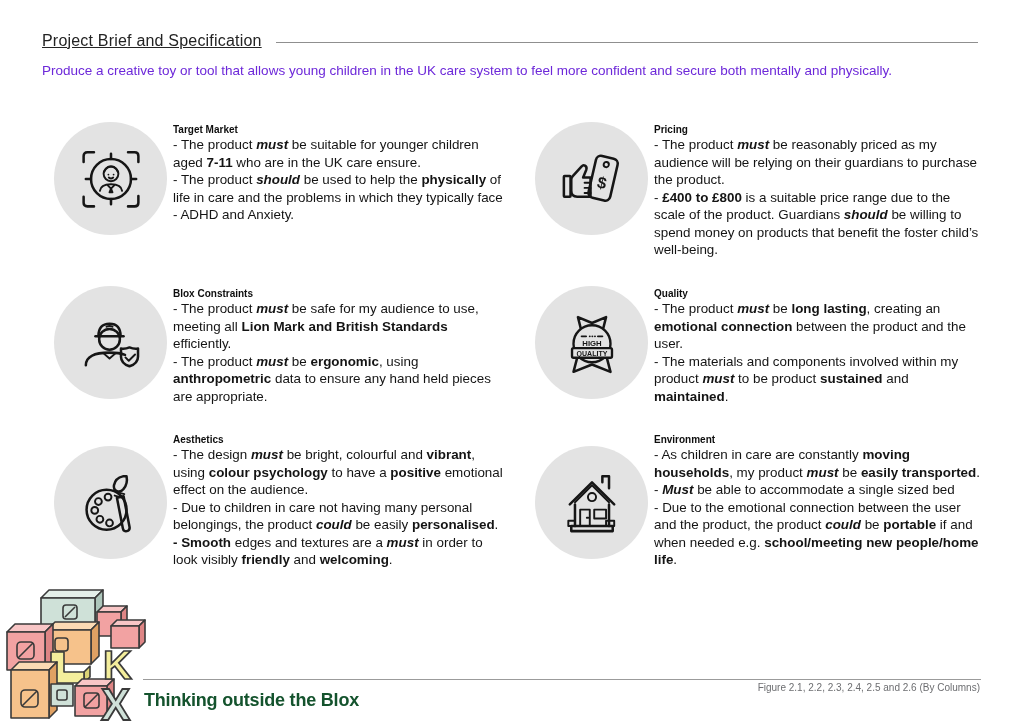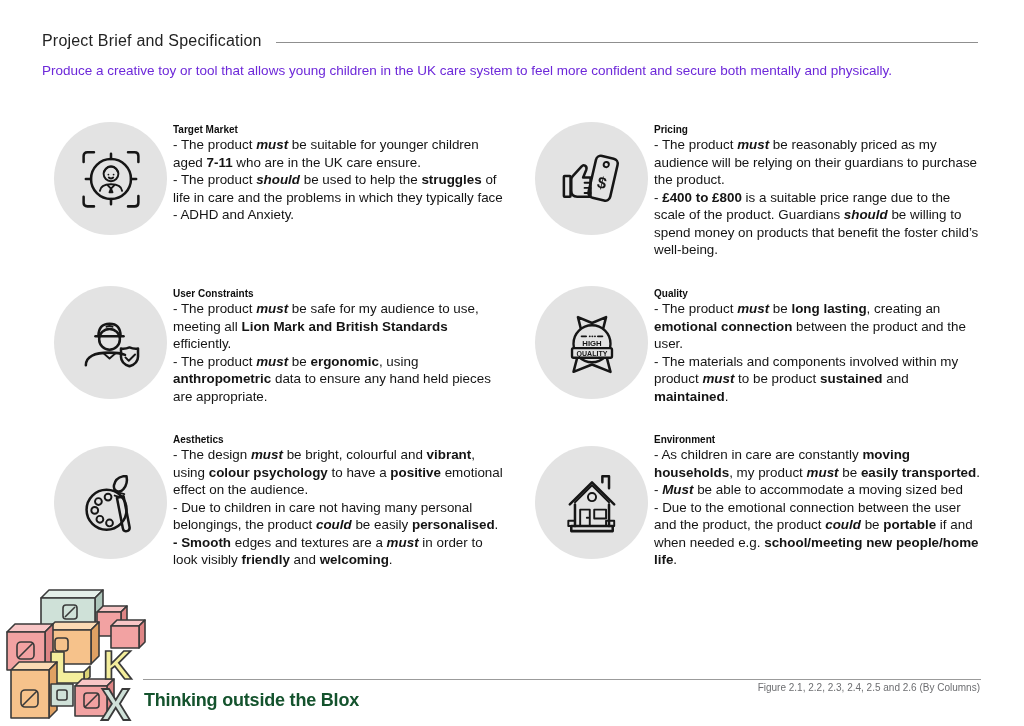--- a/index.html
+++ b/index.html
@@ -1,21 +1,21 @@
 <!DOCTYPE html>
 <html><head>
 <meta charset="utf-8">
 <style>
   html,body{margin:0;padding:0;background:#fff;}
   body{width:1024px;height:726px;position:relative;font-family:"Liberation Sans",sans-serif;color:#141414;}
   .page{position:absolute;inset:0;background:#fff;overflow:hidden;}
 
   
   .hdr{position:absolute;left:42px;top:32px;right:46px;display:flex;align-items:center;gap:14px;}
-  .hdr h1{font-size:16px;font-weight:400;color:#232323;margin:0;letter-spacing:.2px;white-space:nowrap;}
+  .hdr h1{font-size:16px;font-weight:400;color:#232323;margin:0;letter-spacing:.2px;white-space:nowrap;text-decoration:underline;}
   .title-rule{flex:1;height:1px;background:#8f8f8f;margin-top:2px;}
   .brief{position:absolute;left:42px;top:63px;right:30px;font-size:13.5px;color:#6d28d9;margin:0;}
 
   
   .grid{position:absolute;left:42px;top:122px;width:942px;display:flex;gap:20px;}
   .col{width:461px;display:flex;flex-direction:column;}
   .section{display:flex;align-items:flex-start;}
   .col .section:nth-child(1){min-height:164px;}
   .col .section:nth-child(2){min-height:146px;}
   .icon-wrap{width:131px;flex:none;padding-left:12px;box-sizing:border-box;}
@@ -75,42 +75,42 @@
     <path class="ln2" d="M35 66 q1-9 15-9 q14 0 15 9"></path>
     <path class="ln2" d="M45 58 l5 5 l5-5"></path>
     <path class="ln2" d="M50 63 l-2 5 h4 z"></path>
   </svg>
 </div>
     </div>
     <div class="section-body">
       <h3 class="section-title">Target Market</h3>
       <div class="paragraphs">
               <p><span>- The product </span><span class="bi">must</span><span> be suitable for younger children aged </span><span class="b">7-11</span><span> who are in the UK care ensure.</span></p>
-              <p><span>- The product </span><span class="bi">should</span><span> be used to help the </span><span class="b">struggles</span><span> of life in care and the problems in which they typically face - ADHD and Anxiety.</span></p>
+              <p><span>- The product </span><span class="bi">should</span><span> be used to help the </span><span class="b">physically</span><span> of life in care and the problems in which they typically face - ADHD and Anxiety.</span></p>
             </div>
     </div>
   </div>
 
   <div class="section">
     <div class="icon-wrap">
       <div class="icon-circle">
   <svg class="ic" viewBox="0 0 100 100">
     <circle class="ln" cx="48" cy="45" r="14"></circle>
     <path class="ln" d="M33 41 q0-17 15-17 q15 0 15 17"></path>
     <path class="ln" d="M29 41 h38"></path>
     <path class="ln2" d="M44 28 q4-2 8 0"></path>
     <path class="ln" d="M16 80 q0-17 32-17 q13 0 21 3"></path>
     <path class="ln2" d="M40 64 l8 7 l8-7"></path>
     <path class="ln" d="M75 56 q6 2.5 11.5 1.5 v11 q0 9-11.5 13 q-11.5-4-11.5-13 v-11 q5.5 1 11.5-1.5 z"></path>
     <path class="ln2" d="M69.5 69.5 l4.5 4.5 l8.5-8.5"></path>
   </svg>
 </div>
     </div>
     <div class="section-body">
-      <h3 class="section-title">User Constraints</h3>
+      <h3 class="section-title">Blox Constraints</h3>
       <div class="paragraphs">
               <p><span>- The product </span><span class="bi">must</span><span> be safe for my audience to use, meeting all </span><span class="b">Lion Mark and British Standards</span><span> efficiently.</span></p>
               <p><span>- The product </span><span class="bi">must</span><span> be </span><span class="b">ergonomic</span><span>, using </span><span class="b">anthropometric</span><span> data to ensure any hand held pieces are appropriate.</span></p>
             </div>
     </div>
   </div>
 
   <div class="section">
     <div class="icon-wrap">
       <div class="icon-circle">
@@ -203,21 +203,21 @@
     <rect class="ln" x="22" y="81" width="56" height="7"></rect>
     <rect class="ln2" x="18" y="74" width="9" height="7"></rect>
     <rect class="ln2" x="69" y="74" width="11" height="7"></rect>
   </svg>
 </div>
     </div>
     <div class="section-body">
       <h3 class="section-title">Environment</h3>
       <div class="paragraphs">
               <p><span>- As children in care are constantly </span><span class="b">moving households</span><span>, my product </span><span class="bi">must</span><span> be </span><span class="b">easily transported</span><span>.</span></p>
-              <p><span>- </span><span class="bi">Must</span><span> be able to accommodate a moving sized bed</span></p>
+              <p><span>- </span><span class="bi">Must</span><span> be able to accommodate a single sized bed</span></p>
               <p><span>- Due to the emotional connection between the user and the product, the product </span><span class="bi">could</span><span> be </span><span class="b">portable</span><span> if and when needed e.g. </span><span class="b">school/meeting new people/home life</span><span>.</span></p>
             </div>
     </div>
   </div>
 </div>
     </div>
 
   <svg class="logo" viewBox="0 0 142 140">
 
     <path class="blk" fill="#E4EFE9" d="M36 12 L44 4 L98 4 L90 12 Z"></path>

